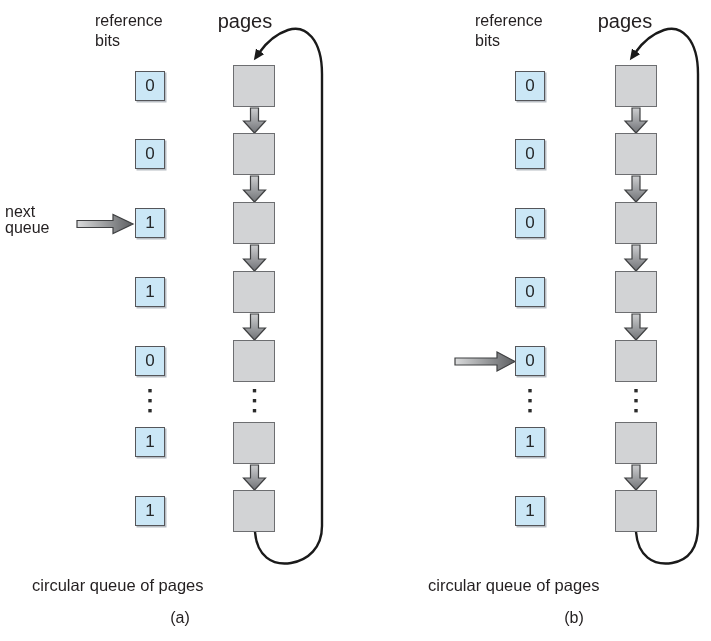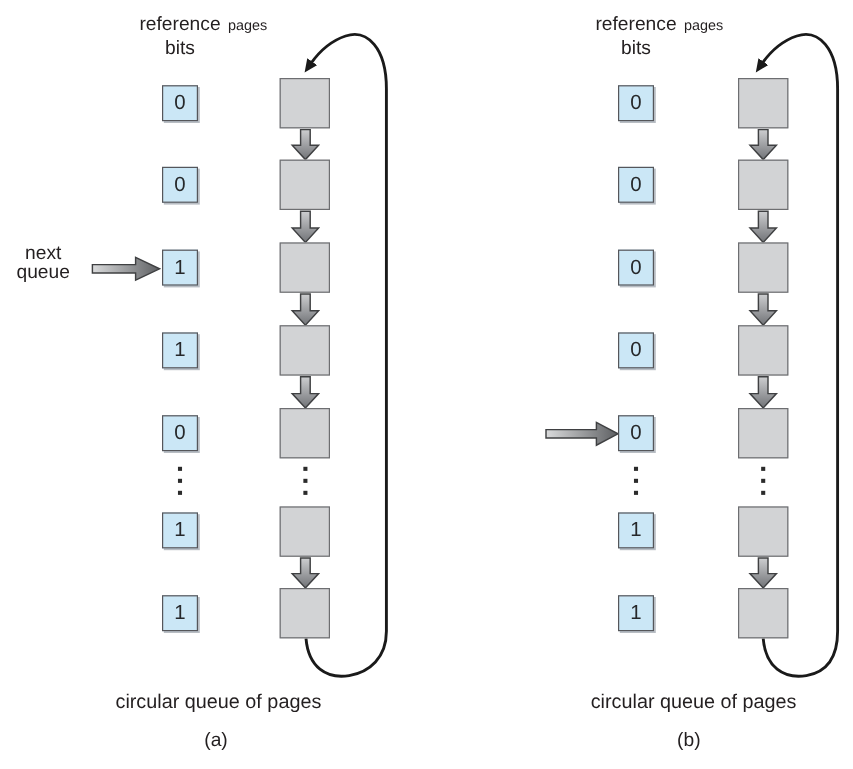--- a/index.html
+++ b/index.html
@@ -10,53 +10,53 @@
     color:#231f20;
   }
   .panel { position:absolute; top:0; height:641px; }
   .panel-a { left:0;   width:355px; --bx:135px; --px:233px; --refl:95px; --pagl:190px; --capl:32px; --subl:30px; }
   .panel-b { left:355px; width:356px; --bx:160px; --px:260px; --refl:120px; --pagl:215px; --capl:73px; --subl:69px; }
 
   .overlay { position:absolute; left:0; top:0; pointer-events:none; }
 
   .hdr-ref {
     position:absolute; top:11px; left:var(--refl); width:110px;
-    text-align:center; font-size:16px; line-height:20px;
+    text-align:left; font-size:16px; line-height:20px;
   }
   .hdr-ref span { display:block; }
   .hdr-pages {
     position:absolute; top:11px; left:var(--pagl); width:110px;
-    text-align:left; font-size:12px; line-height:20px;
+    text-align:center; font-size:20px; line-height:20px;
   }
 
   .bit {
     position:absolute; left:var(--bx); width:28px; height:28px;
     background:#cbe7f6; border:1px solid #55565a;
     box-shadow:1.5px 1.5px 0 rgba(125,135,145,0.55);
     text-align:center; line-height:28px; font-size:17px; color:#26282a;
   }
   .bit.r1{top:71px}.bit.r2{top:139px}.bit.r3{top:208px}.bit.r4{top:277px}
   .bit.r5{top:346px}.bit.r6{top:427px}.bit.r7{top:496px}
 
   .page {
     position:absolute; left:var(--px); width:40px; height:40px;
     background:#d2d3d5; border:1.5px solid #6d6e71;
   }
   .page.r1{top:65px}.page.r2{top:133px}.page.r3{top:202px}.page.r4{top:271px}
   .page.r5{top:340px}.page.r6{top:422px}.page.r7{top:490px}
 
   .victim-label {
     position:absolute; top:204px; left:5px; width:62px;
-    text-align:center; font-size:16px; line-height:16px;
+    text-align:left; font-size:16px; line-height:16px;
   }
   .victim-label span { display:block; }
 
   .caption {
     position:absolute; top:576px; left:var(--capl); width:300px;
-    text-align:center; font-size:16.5px;
+    font-size:16.5px;
   }
   .sublabel {
     position:absolute; top:609px; left:var(--subl); width:300px;
     text-align:center; font-size:16px;
   }
 </style>
 </head>
 <body>
 
 <div id="figure">

